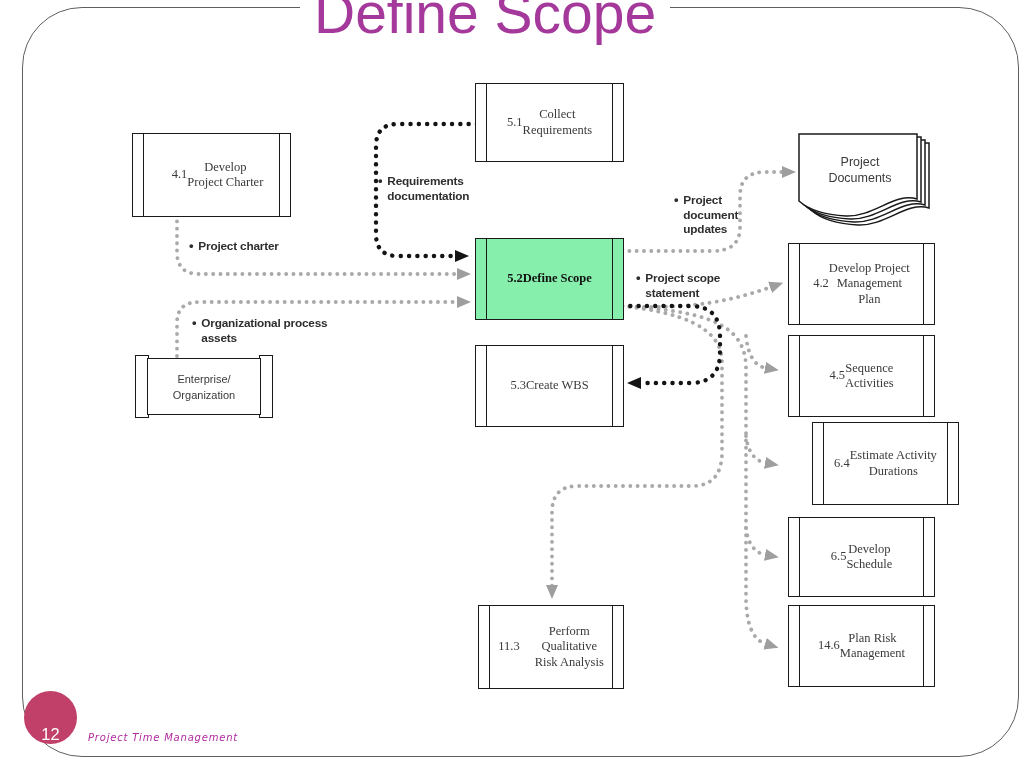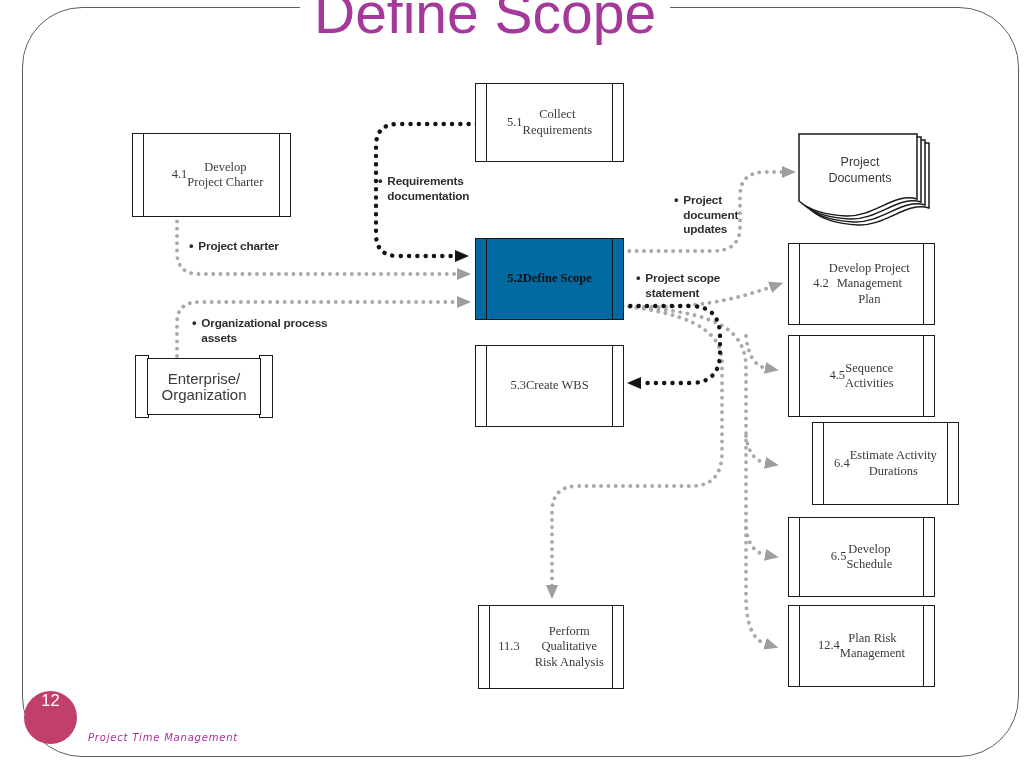--- a/index.html
+++ b/index.html
@@ -24,39 +24,39 @@
   
   #arrows{position:absolute;left:0;top:0;width:1024px;height:768px;z-index:3;pointer-events:none;}
 
   
   .node{position:absolute;background:#fff;border:1.5px solid #1a1a1a;z-index:4;
         display:flex;align-items:center;justify-content:center;
         text-align:center;color:#3a3a3a;font-size:12.5px;line-height:15.5px;font-family:Liberation Serif, serif;}
   .node::before,.node::after{content:"";position:absolute;top:0;bottom:0;width:1.3px;background:#1a1a1a;}
   .node::before{left:10px;} .node::after{right:10px;}
   .node .node-name{white-space:pre-line;}
-  .node.shaded{background:#0369a1;font-weight:700;color:#111;}
+  .node.shaded{background:#86efac;font-weight:700;color:#111;}
   .node.shaded .node-code{font-weight:700;}
 
   .pos-n51 {left:475px;top:83px; width:147px;height:77px;}
   .pos-n52 {left:475px;top:238px;width:147px;height:80px;}
   .pos-n53 {left:475px;top:345px;width:147px;height:80px;}
   .pos-n41 {left:132px;top:133px;width:145px;height:82px;padding-left:12px;}
   .pos-n42 {left:788px;top:243px;width:145px;height:80px;}
   .pos-n62 {left:788px;top:335px;width:145px;height:80px;}
   .pos-n64 {left:788px;top:422px;width:145px;height:81px;margin-left:24px;}
   .pos-n65 {left:788px;top:517px;width:145px;height:78px;}
   .pos-n111{left:788px;top:605px;width:145px;height:80px;}
   .pos-n113{left:478px;top:605px;width:144px;height:82px;gap:15px;}
 
   
   #ent{position:absolute;left:135px;top:355px;width:138px;height:63px;z-index:4;}
   #ent .ent-main{position:absolute;left:12px;right:12px;top:3px;bottom:3px;background:#fff;
         border:1.5px solid #1a1a1a;display:flex;align-items:center;justify-content:center;
-        text-align:center;font-size:15px;line-height:16px;color:#3a3a3a;}
+        text-align:center;font-size:11px;line-height:16px;color:#3a3a3a;}
   #ent .ent-bar{position:absolute;top:0;bottom:0;width:12px;background:#fff;border:1.5px solid #1a1a1a;}
   #ent .bar-l{left:0;} #ent .bar-r{right:0;}
   #ent .node-name{white-space:pre-line;}
 
   
   #docs{position:absolute;left:798px;top:133px;width:140px;height:102px;z-index:4;}
   #docs .docs-label{position:absolute;left:2px;top:22px;width:120px;text-align:center;
         font-size:12.5px;line-height:15.5px;color:#3a3a3a;white-space:pre-line;}
 
   
@@ -65,21 +65,21 @@
   .flow-label .bullet{font-size:13px;line-height:14.5px;}
   .flow-label .lbl{white-space:pre-line;text-align:left;}
   .pos-lbl-charter {left:189px;top:239px;}
   .pos-lbl-assets  {left:192px;top:316px;}
   .pos-lbl-reqdoc  {left:378px;top:174px;}
   .pos-lbl-docupd  {left:674px;top:193px;}
   .pos-lbl-scope   {left:636px;top:271px;}
 
   
   #page-circle{position:absolute;left:24px;top:691px;width:53px;height:53px;border-radius:50%;
-        background:#c04069;z-index:6;display:flex;align-items:flex-start;justify-content:center;
+        background:#c04069;z-index:6;display:flex;align-items:flex-end;justify-content:center;
         color:#fff;font-size:16.5px;}
   #footer-text{position:absolute;left:88px;top:732px;z-index:6;font-style:italic;
         font-family:"DejaVu Sans","Liberation Sans",sans-serif;
         font-size:10px;letter-spacing:0.8px;color:#b02a9e;}
 </style>
 </head>
 <body>
 
 <div id="slide">
 
@@ -170,21 +170,21 @@
     <div class="node-code">6.4</div>
     <div class="node-name">Estimate Activity
 Durations</div>
   </div>
   <div class="node pos-n65">
     <div class="node-code">6.5</div>
     <div class="node-name">Develop
 Schedule</div>
   </div>
   <div class="node pos-n111">
-    <div class="node-code">12.4</div>
+    <div class="node-code">14.6</div>
     <div class="node-name">Plan Risk
 Management</div>
   </div>
 
   <div class="node pos-n113">
     <div class="node-code">11.3</div>
     <div class="node-name">Perform
 Qualitative
 Risk Analysis</div>
   </div>

